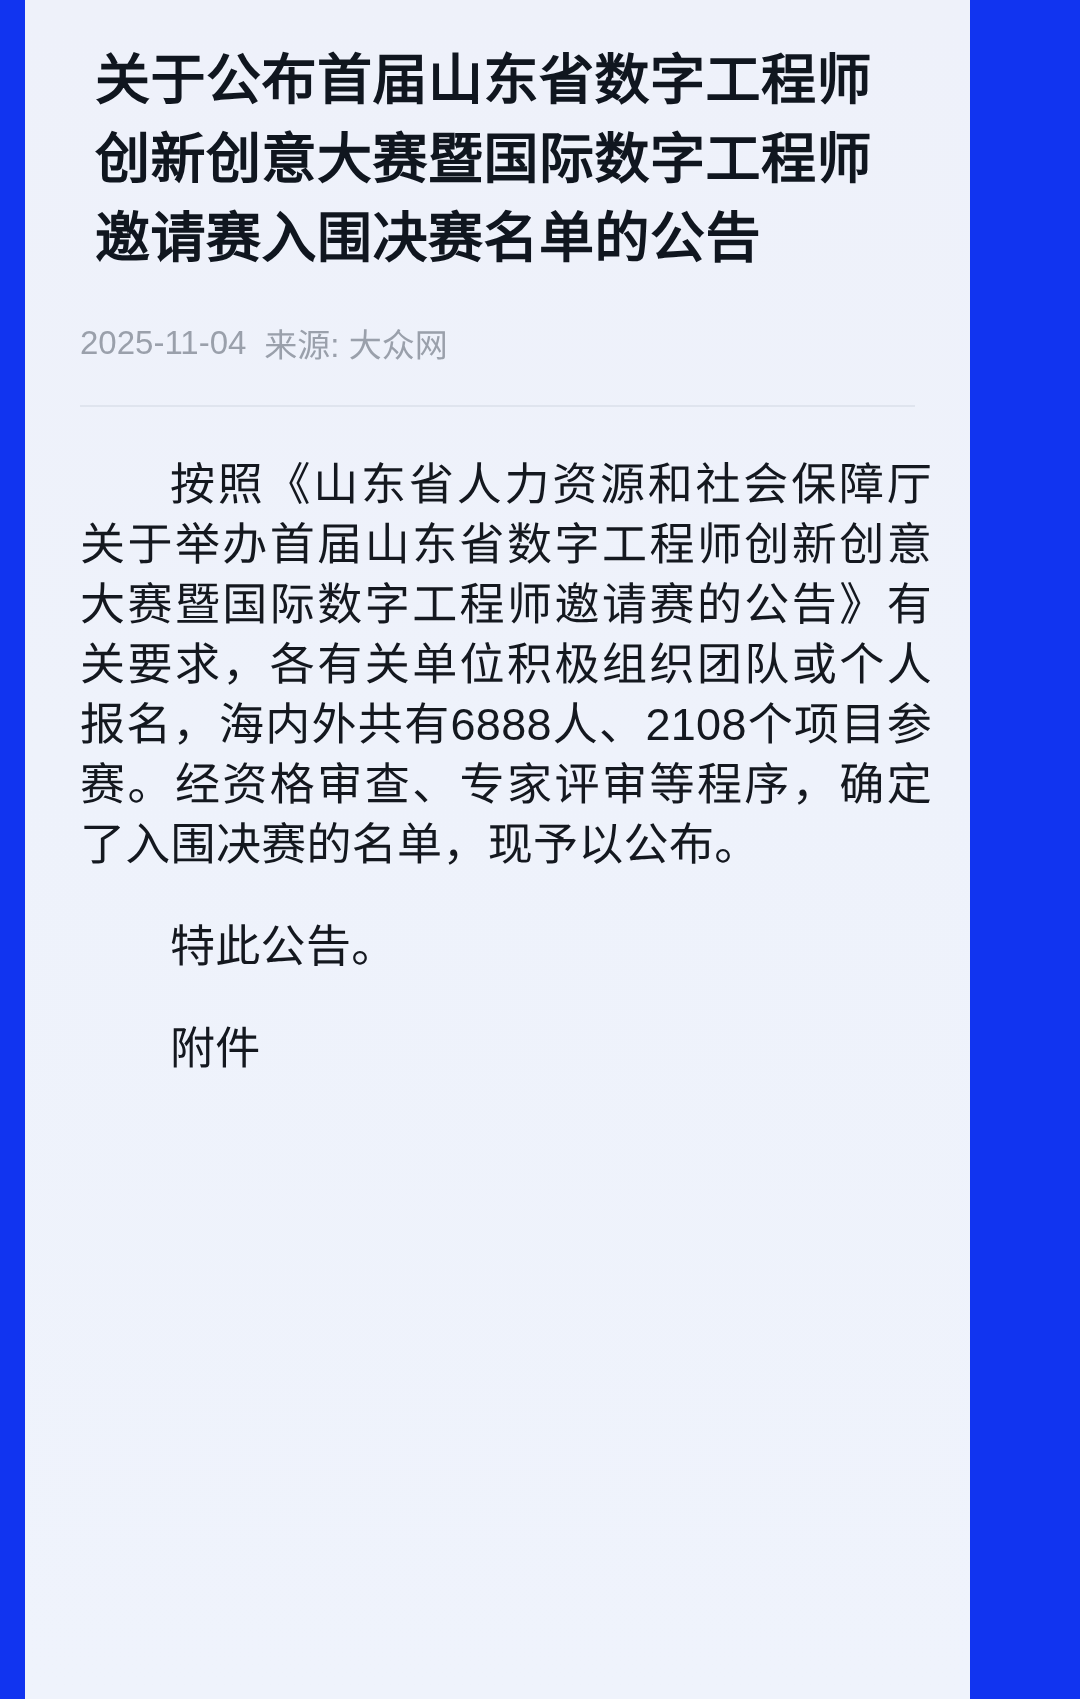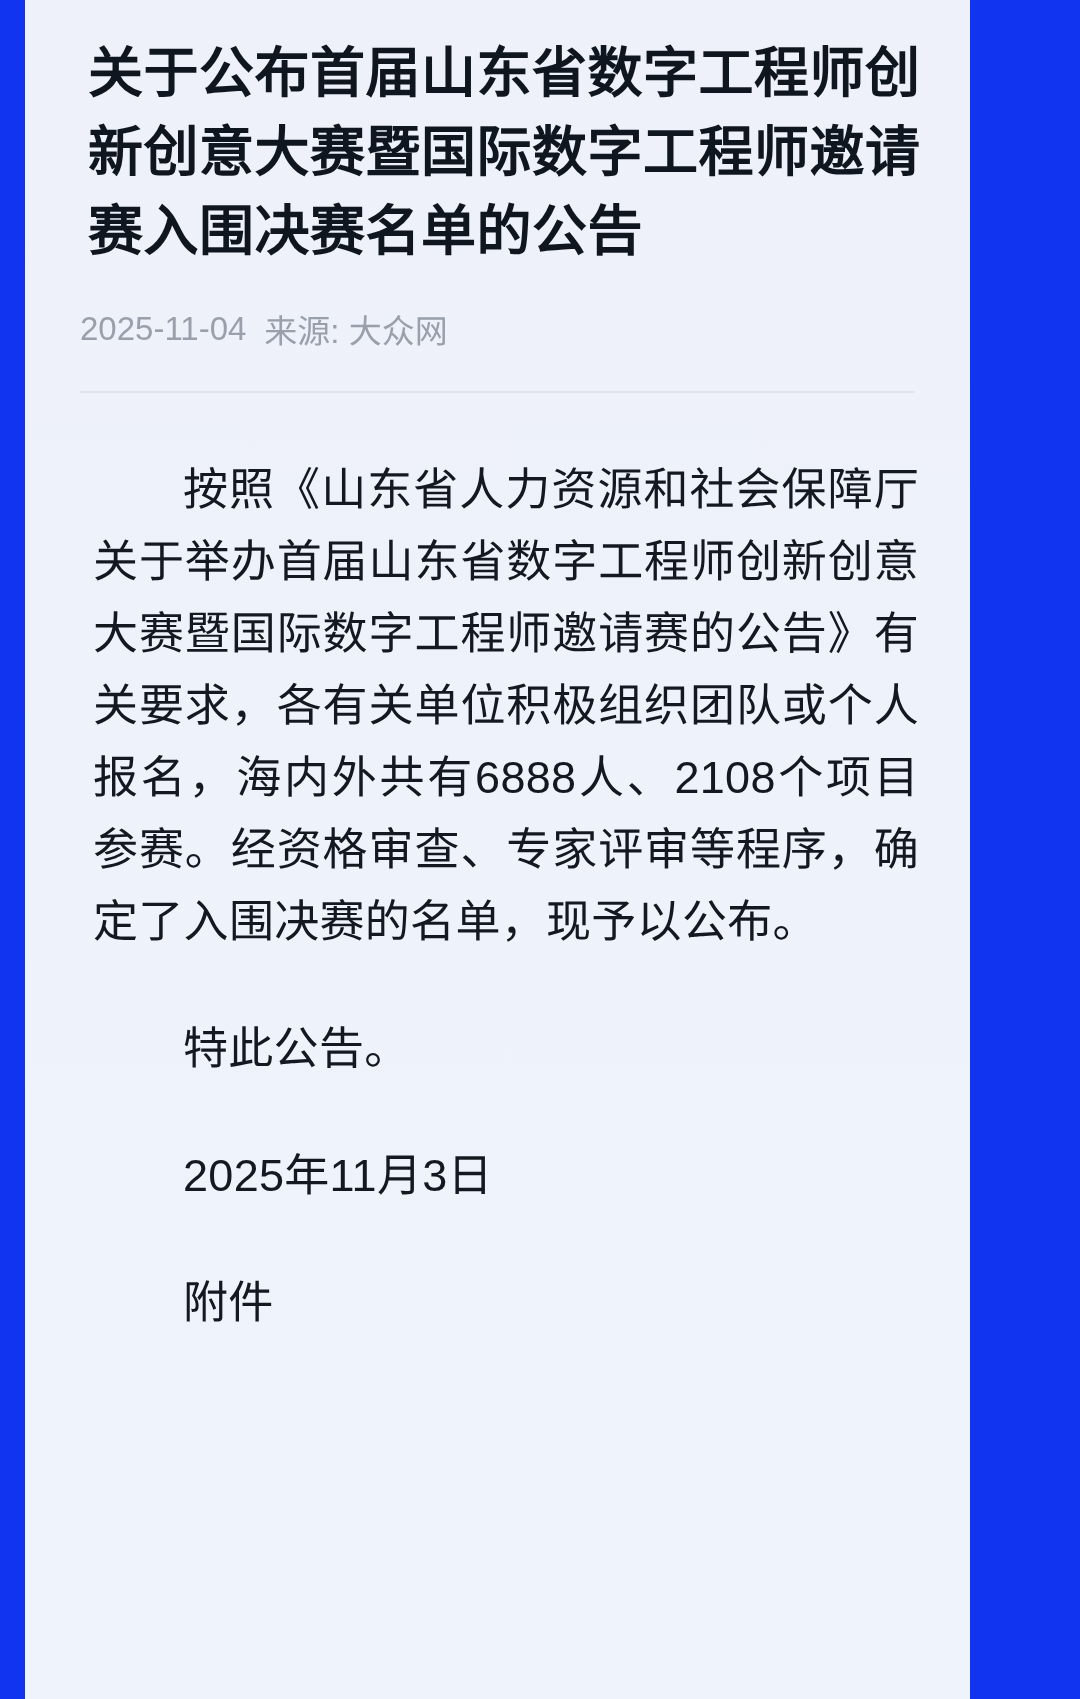--- a/index.html
+++ b/index.html
@@ -42,21 +42,21 @@
     top: 0;
     width: 945px;
     height: 1699px;
     background: #eef2fb;
     background: linear-gradient(180deg, #eef1fa 0%, #eef2fb 45%, #eff3fc 100%);
     box-sizing: border-box;
     padding: 0 30px;
     overflow: hidden;
   }
   .title {
-    margin: 8px;
+    margin: 15px;
     padding: 26px 8px 0 25px;
     font-size: 55px;
     line-height: 79px;
     font-weight: 700;
     color: #10161f;
     letter-spacing: 0.5px;
   }
   .meta {
     padding: 26px 0 0 25px;
     font-size: 33px;
@@ -68,24 +68,24 @@
   .meta span { display: inline-block; }
   .rule {
     margin: 38px 25px 0 25px;
     height: 2px;
     background: #dfe4ee;
   }
   .body {
     padding: 0 8px 0 25px;
   }
   .body p {
-    margin: 13px;
+    margin: 0;
     padding-top: 42px;
     font-size: 45px;
-    line-height: 72px;
+    line-height: 60px;
     color: #14181f;
     text-align: justify;
     text-justify: inter-ideograph;
     letter-spacing: 0.3px;
   }
   .body p.indent { text-indent: 90px; }
   .body p.first { padding-top: 48px; }
 </style>
 </head>
 <body>
@@ -100,17 +100,16 @@
     <div class="meta">
       <span>2025-11-04</span>
       <span>来源: 大众网</span>
     </div>
 
     <div class="rule"></div>
 
     <div class="body">
       <p class="indent first">按照《山东省人力资源和社会保障厅关于举办首届山东省数字工程师创新创意大赛暨国际数字工程师邀请赛的公告》有关要求，各有关单位积极组织团队或个人报名，海内外共有6888人、2108个项目参赛。经资格审查、专家评审等程序，确定了入围决赛的名单，现予以公布。</p>
       <p class="indent">特此公告。</p>
-      <p class="indent">2025年11月3日</p>
       <p class="indent">附件</p>
     </div>
   </div>
 </div>
 
 </body></html>

